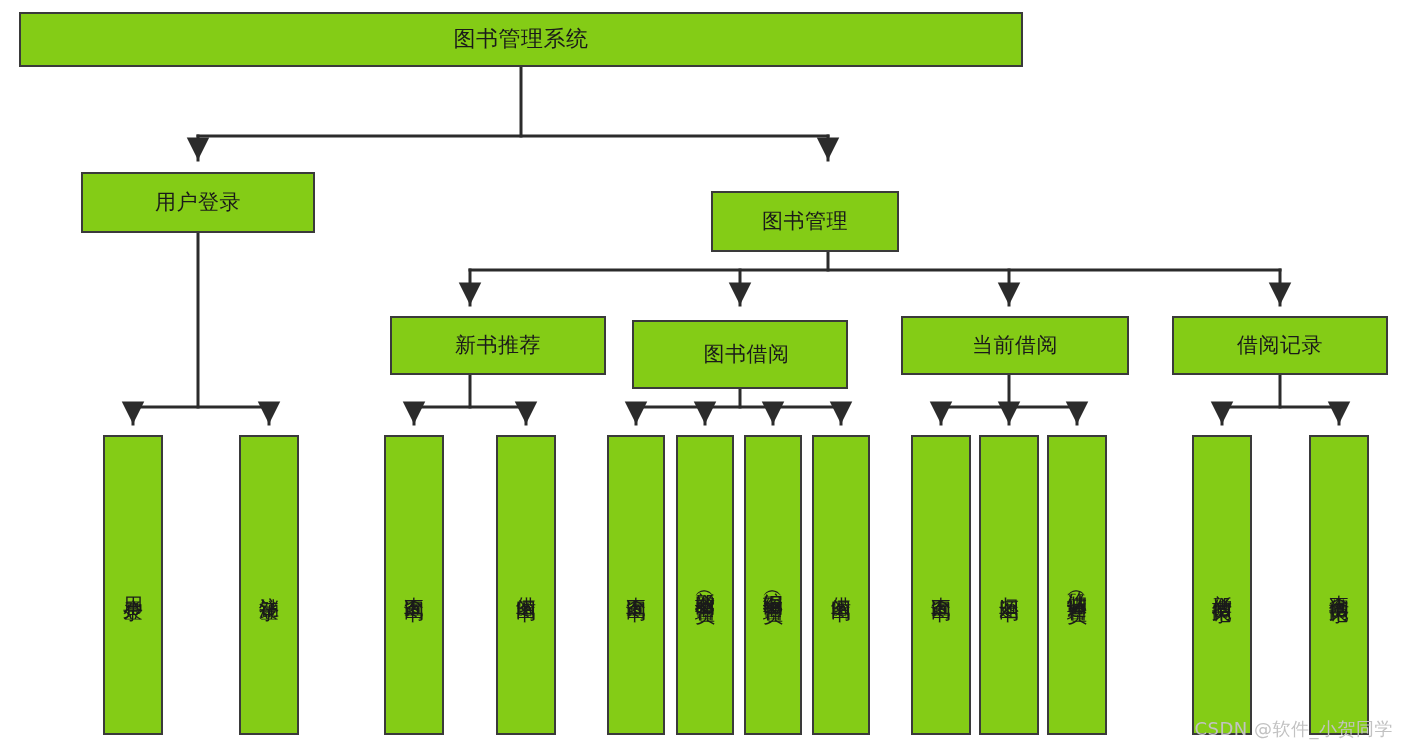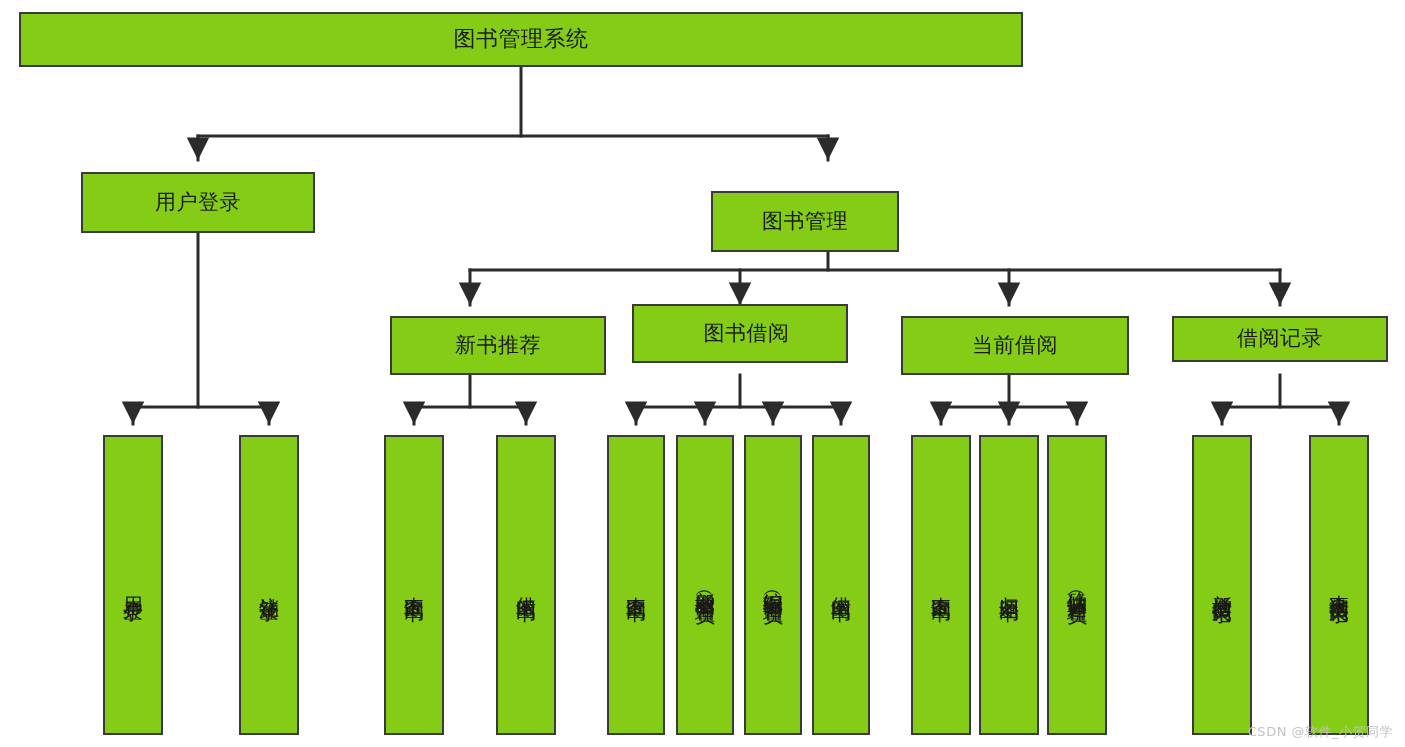--- a/index.html
+++ b/index.html
@@ -59,21 +59,21 @@
   .node-v .vlabel {
     writing-mode: vertical-rl;
     text-orientation: upright;
     display: block;
     max-height: 100%;
   }
   #watermark {
     position: absolute;
     right: 12px;
     bottom: 6px;
-    font-size: 13px;
+    font-size: 18px;
     color: #c2c2c2;
     letter-spacing: 0.5px;
     white-space: nowrap;
     user-select: none;
   }
 </style>
 </head>
 <body>
 
 <div id="diagram-root">
@@ -138,27 +138,27 @@
   <div class="node node-h" style="left:81px; top:172px; width:234px; height:61px;">
     <span>用户登录</span>
   </div>
   <div class="node node-h" style="left:711px; top:172px; width:188px; height:61px;margin-top:19px;">
     <span>图书管理</span>
   </div>
 
   <div class="node node-h" style="left:362px; top:316px; width:216px; height:59px;margin-left:28px;">
     <span>新书推荐</span>
   </div>
-  <div class="node node-h" style="left:632px; top:304px; width:216px; height:59px;padding-left:13px;">
+  <div class="node node-h" style="left:632px; top:320px; width:216px; height:69px;padding-left:13px;">
     <span>图书借阅</span>
   </div>
   <div class="node node-h" style="left:901px; top:316px; width:228px; height:59px;">
     <span>当前借阅</span>
   </div>
-  <div class="node node-h" style="left:1172px; top:316px; width:216px; height:46px;">
+  <div class="node node-h" style="left:1172px; top:316px; width:216px; height:59px;">
     <span>借阅记录</span>
   </div>
 
   <div class="node node-v" style="left:103px; top:435px; width:60px; height:300px;">
     <span class="vlabel">用户登录</span>
   </div>
   <div class="node node-v" style="left:239px; top:435px; width:60px; height:300px;">
     <span class="vlabel">注销登录</span>
   </div>
 

